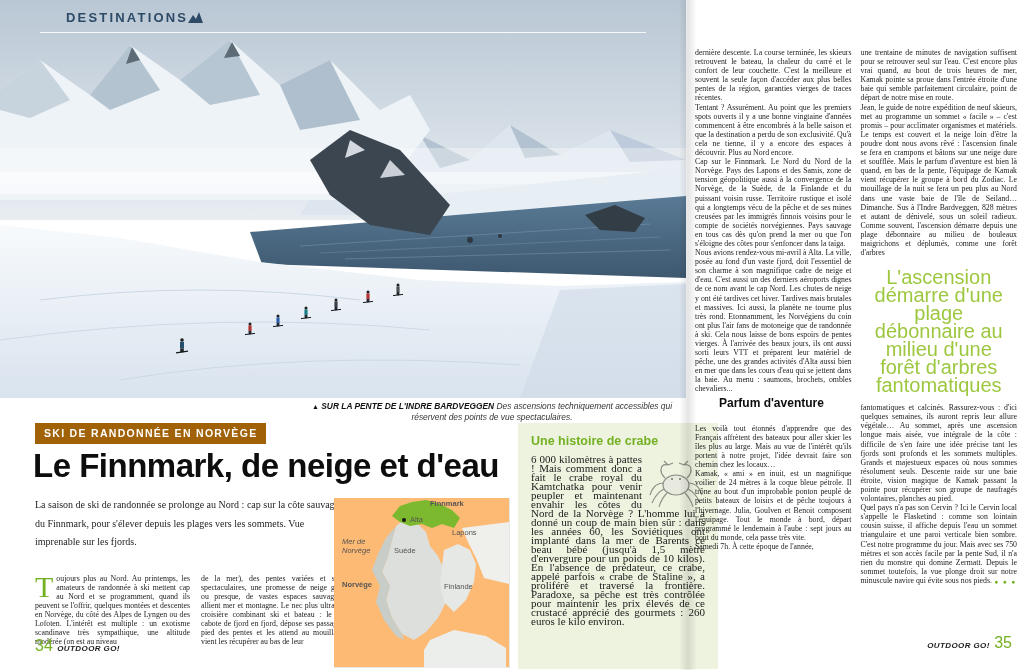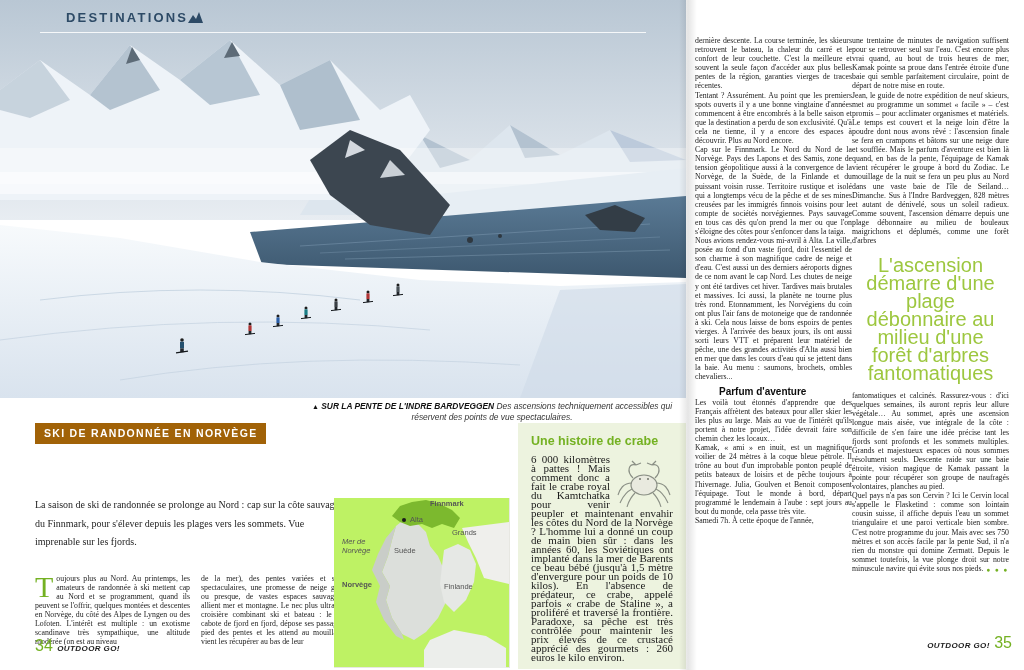--- a/index.html
+++ b/index.html
@@ -29,47 +29,47 @@
     font-weight:700; font-size:33px; letter-spacing:-0.5px; color:#0d0d0d; }
   .standfirst { position:absolute; left:35px; top:496px; width:305px; font-size:10px; line-height:18.5px; color:#242424; }
 
   
   .left-cols { position:absolute; left:35px; top:574px; width:322px; display:flex; gap:11px; }
   .left-cols .col { width:155px; font-size:7.8px; line-height:9px; text-align:justify; }
   .dropcap { float:left; color:#74b122; font-family:"Liberation Serif", serif; font-weight:400;
     font-size:30px; line-height:25px; padding-right:3px; }
 
   
-  .map { position:absolute; left:334px; top:498px; width:176px; height:170px; background:#bef264;
+  .map { position:absolute; left:334px; top:498px; width:176px; height:170px; background:#fdba74;
     border-right:1px solid #e7e7e2; border-bottom:1px solid #e7e7e2; }
   .map .lbl { position:absolute; font-family:"Liberation Sans", sans-serif; color:#555; font-size:7.5px; }
   .lbl-finnmark { left:96px; top:1px; color:#74b122; font-weight:700; font-size:8px; }
   .lbl-alta { left:76px; top:17px; color:#1a1a1a; font-size:6.5px; font-weight:400; }
   .lbl-russie { left:118px; top:30px; }
   .lbl-suede { left:60px; top:48px; }
   .lbl-finlande { left:98px; top:84px;padding-left:12px; }
   .lbl-norvege { left:8px; top:82px; color:#151515; font-weight:700; font-size:9px; }
   .lbl-mer { left:8px; top:40px; width:46px; color:#5f9ec7; font-style:italic; font-size:7px; line-height:8.5px; }
 
   
-  .crab-box { position:absolute; left:518px; top:423px; width:168px; height:246px; background:#edf3df; padding:11px 13px; }
+  .crab-box { position:absolute; left:518px; top:423px; width:200px; height:246px; background:#edf3df; padding:11px 13px; }
   .crab-title { font-family:"Liberation Sans", sans-serif; font-weight:700; font-size:12.5px; color:#74b122; margin-bottom:7px; }
   .crab-fig { float:right; margin:0 0 2px 5px; }
   .crab-text { font-size:11px; line-height:9px; text-align:justify; color:#1b1b1b; }
 
   
   .gutter { position:absolute; left:679px; top:0; width:18px; height:670px;
     background:linear-gradient(to right, rgba(0,0,0,0), rgba(0,0,0,0.10) 50%, rgba(0,0,0,0)); }
 
   
-  .right-cols { position:absolute; left:695px; top:36px; width:322px; display:flex; }
+  .right-cols { position:absolute; left:695px; top:48px; width:322px; display:flex; gap:9px; }
   .right-cols .col { width:157px; font-size:7.8px; line-height:9.1px; text-align:justify; }
   .right-cols p { margin:0; }
-  .subhead { font-family:"Liberation Sans", sans-serif; font-weight:700; font-size:10px; text-align:left;
-    margin:5px 0 2px !important; color:#0d0d0d;padding-left:24px; }
+  .subhead { font-family:"Liberation Sans", sans-serif; font-weight:700; font-size:12px; text-align:left;
+    margin:5px 0 16px !important; color:#0d0d0d;padding-left:24px; }
   .pullquote { width:132px; margin:11px auto 9px; text-align:center; font-family:"Liberation Sans", sans-serif;
     font-size:20px; line-height:18px; color:#9dc73f; }
   .endmark { display:block; text-align:right; color:#74b122; font-size:6.5px; letter-spacing:1.5px; margin-top:-8.5px; }
 
   
   .footer { position:absolute; font-family:"Liberation Sans", sans-serif; }
   .footer .pnum { color:#74b122; font-size:16px; font-weight:400; }
   .footer .mag { color:#1b1b1b; font-weight:700; font-style:italic; font-size:8px; letter-spacing:.4px; }
   .footer-left { left:35px; top:637px; }
   .footer-right { right:12px; top:634px; text-align:right; }
@@ -186,20 +186,21 @@
     <div class="dest-rule"></div>
   </div>
 
   <div class="caption">
     <span class="marker">▲</span>
     <b>SUR LA PENTE DE L'INDRE BARDVEGGEN</b>
     <span>Des ascensions techniquement accessibles qui réservent des points de vue spectaculaires.</span>
   </div>
 
   <div class="kicker">SKI DE RANDONNÉE EN NORVÈGE</div>
+  <h1 class="title">Le Finnmark, de neige et d'eau</h1>
   <p class="standfirst">La saison de ski de randonnée se prolonge au Nord : cap sur la côte sauvage du Finnmark, pour s'élever depuis les plages vers les sommets. Vue imprenable sur les fjords.</p>
 
   <div class="left-cols">
     <div class="col">
       <span class="dropcap">T</span><span>oujours plus au Nord. Au printemps, les amateurs de randonnée à ski mettent cap au Nord et se programment, quand ils peuvent se l'offrir, quelques montées et descentes en Norvège, du côté des Alpes de Lyngen ou des Lofoten. L'intérêt est multiple : un exotisme scandinave très sympathique, une altitude modérée (on est au niveau</span>
     </div>
     <div class="col">
       <span>de la mer), des pentes variées et souvent spectaculaires, une promesse de neige garantie ou presque, de vastes espaces sauvages qui allient mer et montagne. Le nec plus ultra ? Une croisière combinant ski et bateau : le navire cabote de fjord en fjord, dépose ses passagers au pied des pentes et les attend au mouillage ou vient les récupérer au bas de leur</span>
     </div>
   </div>
@@ -209,21 +210,21 @@
       <polygon points="128,30 175,24 175,86 150,80 142,60 134,44" fill="#efefec"></polygon>
       <polygon points="96,142 120,132 152,138 172,150 172,170 90,170 90,152" fill="#eceeeb"></polygon>
       <polygon points="62,28 72,20 82,24 92,34 96,48 104,58 110,72 114,88 112,104 104,120 92,134 80,142 68,136 58,120 52,102 56,88 48,74 54,58 58,42" fill="#dcdfdb"></polygon>
       <polygon points="110,52 124,46 136,52 142,66 140,84 132,102 120,114 110,104 106,86 108,68" fill="#e6e8e5"></polygon>
       <polygon points="62,28 52,40 44,56 38,72 46,88 42,104 50,122 62,138 70,142 68,136 58,120 52,102 56,88 48,74 54,58 58,42" fill="#c9cdc8"></polygon>
       <polygon points="58,18 66,8 78,4 92,2 106,6 118,12 126,20 120,30 108,26 98,30 88,26 76,28 66,24" fill="#7cb92e"></polygon>
       <circle cx="70" cy="22" r="2" fill="#1a1a1a"></circle>
     </svg>
     <span class="lbl lbl-finnmark">Finnmark</span>
     <span class="lbl lbl-alta">Alta</span>
-    <span class="lbl lbl-russie">Grands</span>
+    <span class="lbl lbl-russie">Lapons</span>
     <span class="lbl lbl-suede">Suède</span>
     <span class="lbl lbl-finlande">Finlande</span>
     <span class="lbl lbl-norvege">Norvège</span>
     <span class="lbl lbl-mer">Mer de Norvège</span>
   </div>
 
   <div class="crab-box">
     <div class="crab-title">Une histoire de crabe</div>
     <svg class="crab-fig" width="58" height="52" viewBox="0 0 58 52">
       <ellipse cx="29" cy="30" rx="13" ry="10" fill="#e9eadf" stroke="#8a8f85" stroke-width="1.2"></ellipse>

